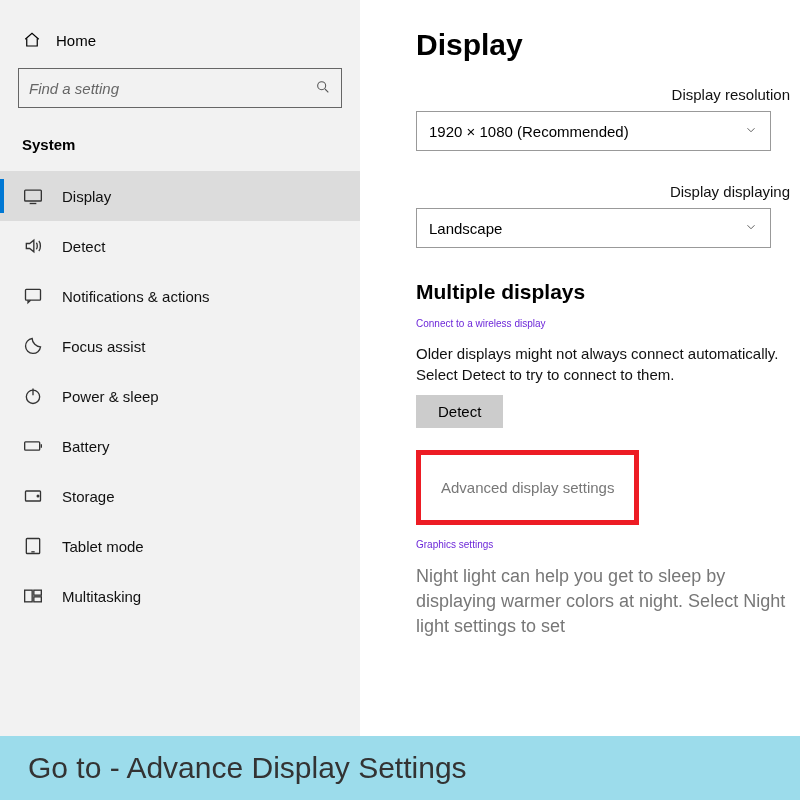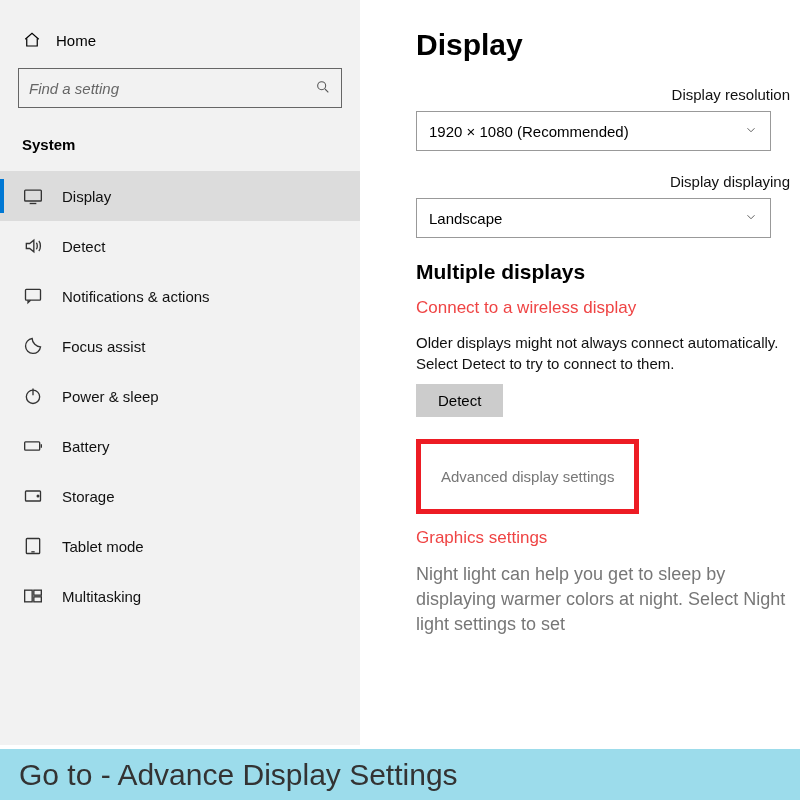--- a/index.html
+++ b/index.html
@@ -100,32 +100,32 @@
     text-align: right;
   }
   .dropdown {
     border: 1px solid #999;
     height: 40px;
     width: 355px;
     display: flex;
     align-items: center;
     justify-content: space-between;
     padding: 0 12px;
-    margin-bottom: 22px;
+    margin-bottom: 32px;
     font-size: 15px;
   }
   .dropdown .chev { color:#555; }
   h2.sub {
     font-weight: 600;
     font-size: 21px;
     margin: 18px 0 14px 0;
   }
   .link {
-    color: #ef4444;
-    font-size: 17px;
+    color: #6d28d9;
+    font-size: 10px;
     margin-bottom: 14px;
     cursor: pointer;
   }
   .helper {
     font-size: 15px;
     color: #111;
     line-height: 1.4;
     margin-bottom: 10px;
     max-width: 380px;
   }
@@ -148,25 +148,25 @@
     color:#777;
     font-size:18px;
     line-height:1.4;
     max-width:380px;
   }
 
   
   .banner {
     position: absolute;
     left:0; right:0; bottom:0;
-    height: 51px;
+    height: 64px;
     background: #9cdceb;
     display: flex;
     align-items: center;
-    padding-left: 19px;
+    padding-left: 28px;
     font-size: 30px;
     color: #333;
   }
 
   svg { stroke: currentColor; fill: none; stroke-width: 1.6; }
 </style>
 </head>
 <body>
 
 <div class="window">

